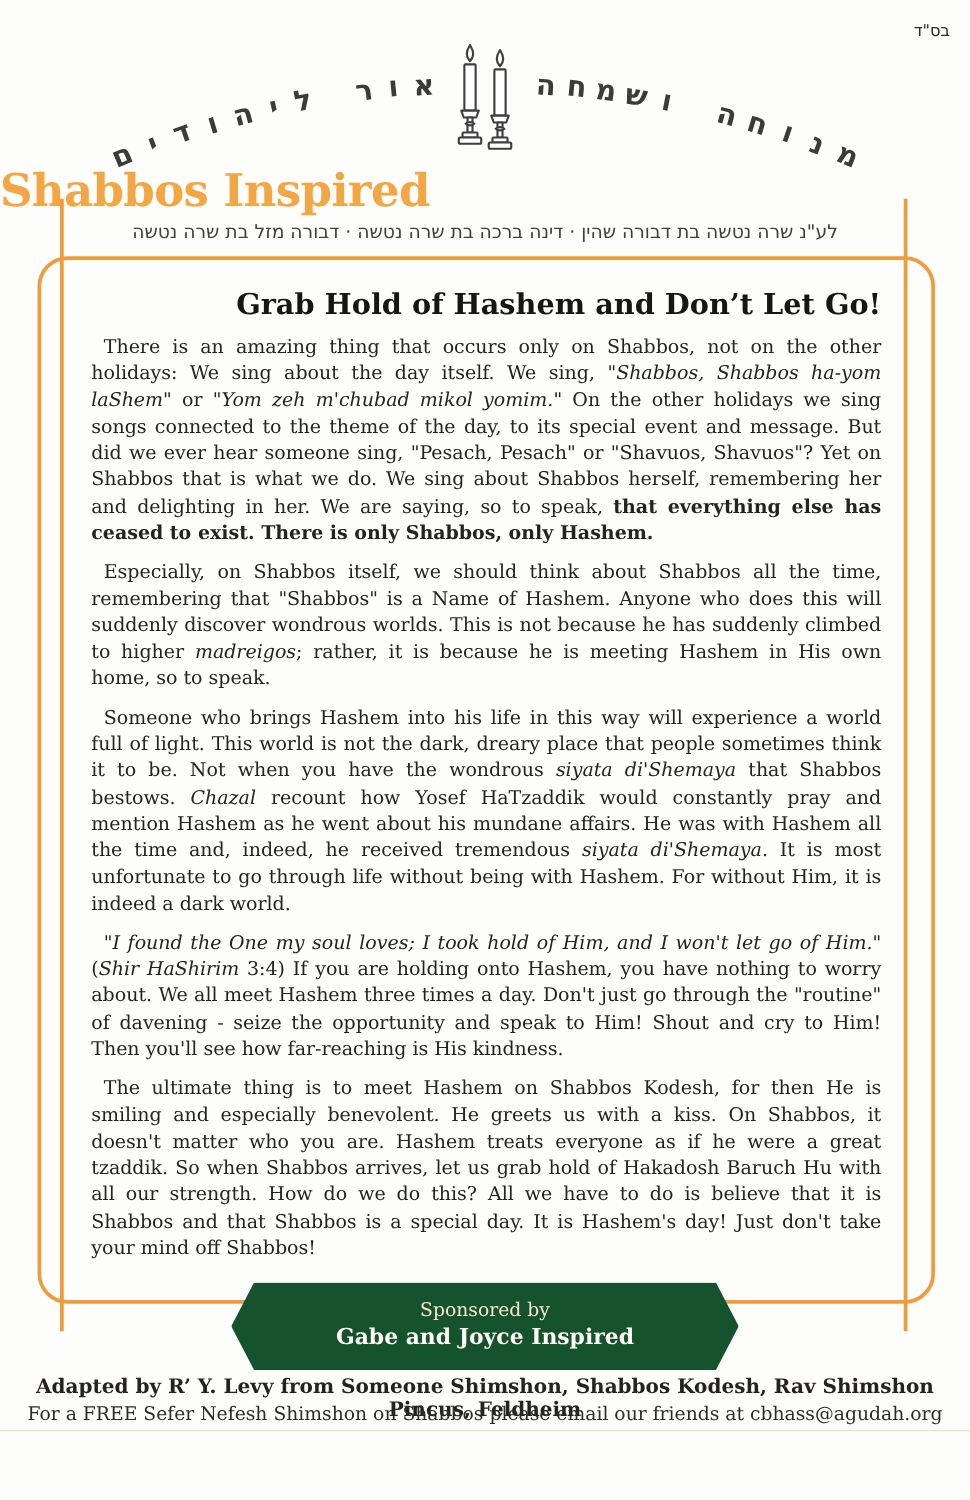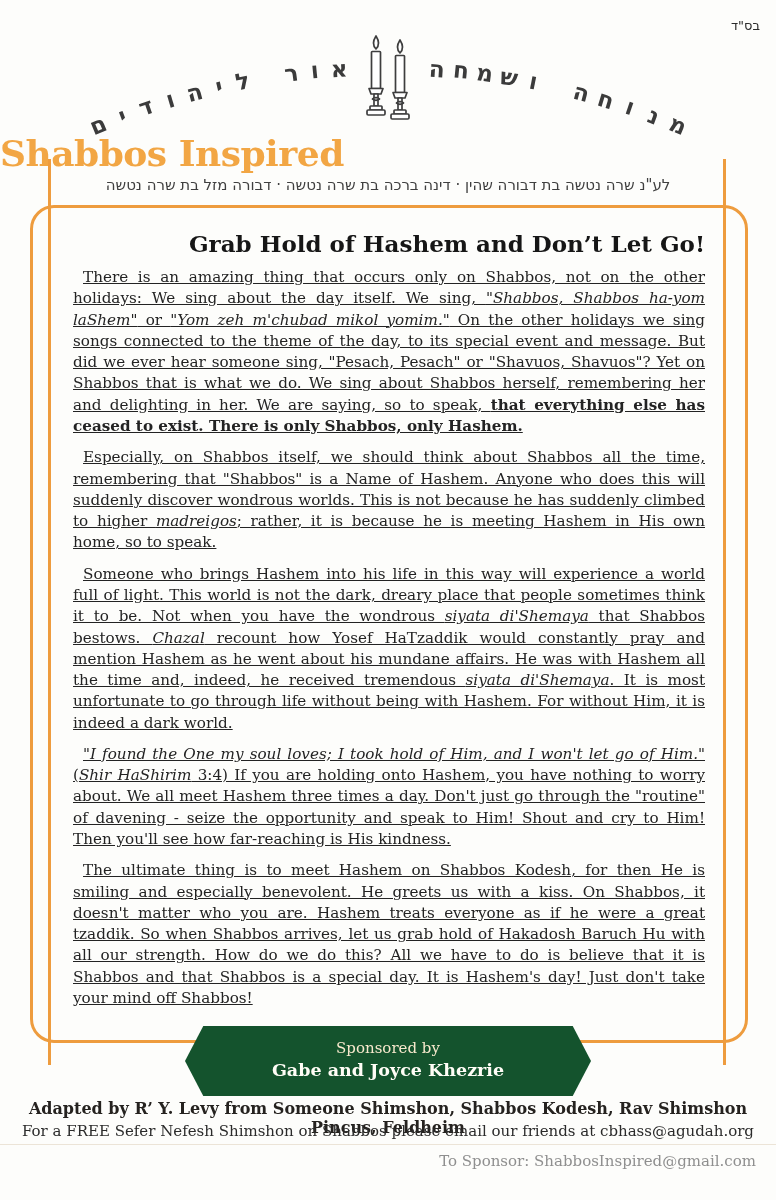--- a/index.html
+++ b/index.html
@@ -16,21 +16,21 @@
   .dedication{position:absolute;left:0;top:176px;width:776px;text-align:center;direction:rtl;
               font:15px "DejaVu Sans",sans-serif;color:#3f3f3f;}
   
   .frame{position:absolute;left:30px;top:205px;width:718px;height:838px;box-sizing:border-box;
          border:3px solid #EE9C3E;border-radius:24px;padding:14px 40px 0 40px;background:transparent;}
   .vline{position:absolute;width:3px;top:159px;height:906px;background:#EE9C3E;}
   .vline-l{left:48px;}
   .vline-r{left:723px;}
   h1{margin:8px 0 10px 0;text-align:right;font:700 23px "DejaVu Serif",serif;color:#161616;}
   .body p{margin:0 0 10px 0;font-size:15.2px;line-height:1.4;text-align:justify;text-indent:10px;
-          color:#232323;text-decoration:underline;}
+          color:#232323;}
   
   .banner{position:absolute;left:185px;top:1026px;width:406px;height:70px;background:#14532d;z-index:3;
           clip-path:polygon(4.5% 0,95.5% 0,100% 50%,95.5% 100%,4.5% 100%,0 50%);
           display:flex;flex-direction:column;justify-content:center;align-items:center;text-align:center;}
   .banner .b1{font:15px "DejaVu Serif",serif;color:#F8E9CD;line-height:1.3;}
   .banner .b2{font:700 17.5px "DejaVu Serif",serif;color:#FFFDF6;line-height:1.35;}
   .banner .b3{font:15px "DejaVu Serif",serif;color:#F4DDB4;line-height:1.3;}
   .adapted{position:absolute;left:0;top:1099px;width:776px;text-align:center;
            font:700 16px "DejaVu Serif",serif;color:#25221f;}
   .free{position:absolute;left:0;top:1122px;width:776px;text-align:center;
@@ -101,22 +101,21 @@
         <p><span>There is an amazing thing that occurs only on Shabbos, not on the other holidays: We sing about the day itself. We sing, </span><span style="font-style: italic;">"Shabbos, Shabbos ha-yom laShem"</span><span> or </span><span style="font-style: italic;">"Yom zeh m'chubad mikol yomim."</span><span> On the other holidays we sing songs connected to the theme of the day, to its special event and message. But did we ever hear someone sing, "Pesach, Pesach" or "Shavuos, Shavuos"? Yet on Shabbos that is what we do. We sing about Shabbos herself, remembering her and delighting in her. We are saying, so to speak, </span><span style="font-weight: bold;">that everything else has ceased to exist. There is only Shabbos, only Hashem.</span></p>
         <p><span>Especially, on Shabbos itself, we should think about Shabbos all the time, remembering that "Shabbos" is a Name of Hashem. Anyone who does this will suddenly discover wondrous worlds. This is not because he has suddenly climbed to higher </span><span style="font-style: italic;">madreigos</span><span>; rather, it is because he is meeting Hashem in His own home, so to speak.</span></p>
         <p><span>Someone who brings Hashem into his life in this way will experience a world full of light. This world is not the dark, dreary place that people sometimes think it to be. Not when you have the wondrous </span><span style="font-style: italic;">siyata di'Shemaya</span><span> that Shabbos bestows. </span><span style="font-style: italic;">Chazal</span><span> recount how Yosef HaTzaddik would constantly pray and mention Hashem as he went about his mundane affairs. He was with Hashem all the time and, indeed, he received tremendous </span><span style="font-style: italic;">siyata di'Shemaya</span><span>. It is most unfortunate to go through life without being with Hashem. For without Him, it is indeed a dark world.</span></p>
         <p><span style="font-style: italic;">"I found the One my soul loves; I took hold of Him, and I won't let go of Him."</span><span>(</span><span style="font-style: italic;">Shir HaShirim</span><span> 3:4) If you are holding onto Hashem, you have nothing to worry about. We all meet Hashem three times a day. Don't just go through the "routine" of davening - seize the opportunity and speak to Him! Shout and cry to Him! Then you'll see how far-reaching is His kindness.</span></p>
         <p><span>The ultimate thing is to meet Hashem on Shabbos Kodesh, for then He is smiling and especially benevolent. He greets us with a kiss. On Shabbos, it doesn't matter who you are. Hashem treats everyone as if he were a great tzaddik. So when Shabbos arrives, let us grab hold of Hakadosh Baruch Hu with all our strength. How do we do this? All we have to do is believe that it is Shabbos and that Shabbos is a special day. It is Hashem's day! Just don't take your mind off Shabbos!</span></p>
       </div>
   </div>
 
   <div class="banner">
     <div class="b1">Sponsored by</div>
-    <div class="b2">Gabe and Joyce Khezrie</div>
+    <div class="b2">Gabe and Joyce Inspired</div>
   </div>
 
   <div class="adapted">Adapted by R’ Y. Levy from Someone Shimshon, Shabbos Kodesh, Rav Shimshon Pincus, Feldheim</div>
   <div class="free">For a FREE Sefer Nefesh Shimshon on Shabbos please email our friends at cbhass@agudah.org</div>
 
   <div class="sep"></div>
-  <div class="tosponsor">To Sponsor: ShabbosInspired@gmail.com</div>
 
 </div>
 
 </body></html>

